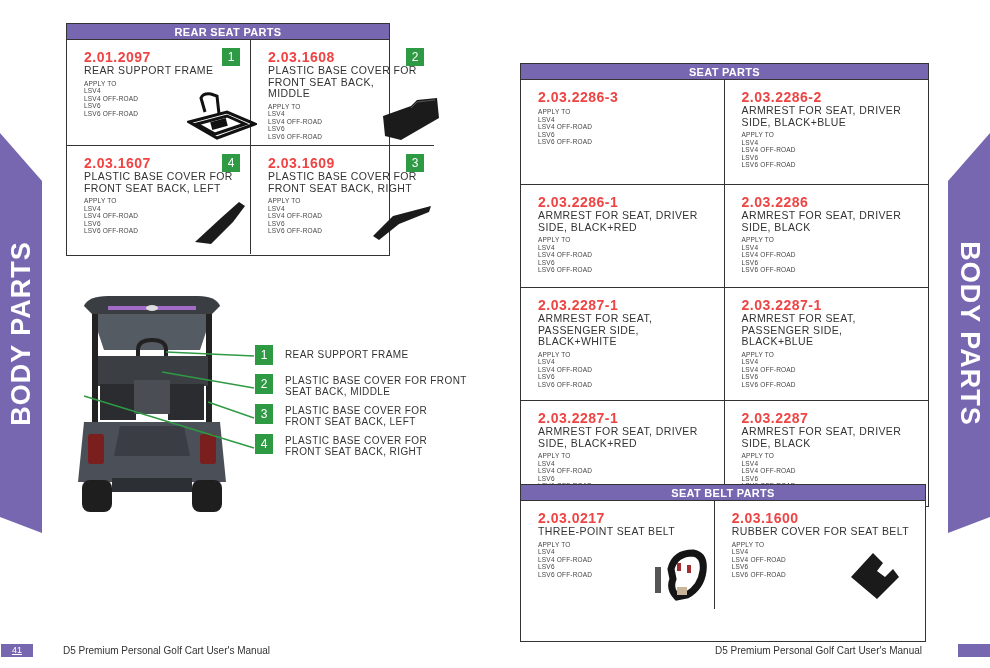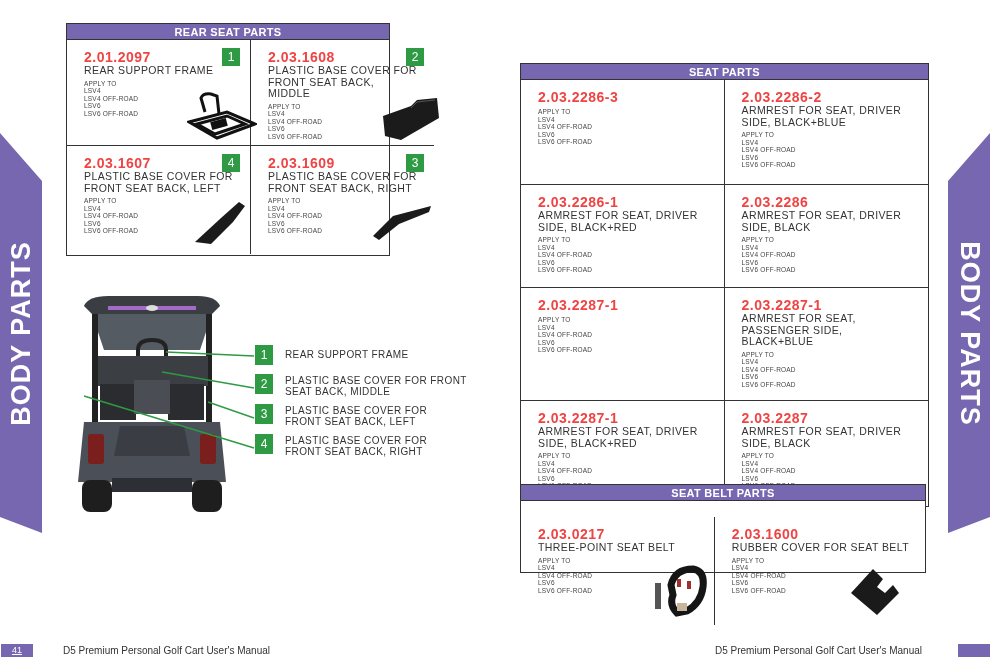--- a/index.html
+++ b/index.html
@@ -199,20 +199,21 @@
       <div class="apply">
         <div>APPLY TO</div>
         <div>LSV4</div>
         <div>LSV4 OFF-ROAD</div>
         <div>LSV6</div>
         <div>LSV6 OFF-ROAD</div>
       </div>
     </div>
     <div class="cell">
       <div class="part-no">2.03.2287-1</div>
+      <div class="part-name" style="width:115px;">ARMREST FOR SEAT, PASSENGER SIDE, BLACK+WHITE</div>
       <div class="apply">
         <div>APPLY TO</div>
         <div>LSV4</div>
         <div>LSV4 OFF-ROAD</div>
         <div>LSV6</div>
         <div>LSV6 OFF-ROAD</div>
       </div>
     </div>
     <div class="cell">
       <div class="part-no">2.03.2287-1</div>
@@ -243,23 +244,23 @@
         <div>APPLY TO</div>
         <div>LSV4</div>
         <div>LSV4 OFF-ROAD</div>
         <div>LSV6</div>
         <div>LSV6 OFF-ROAD</div>
       </div>
     </div>
   </div>
 </div>
 
-<div class="section" style="left:520px; top:484px; width:406px; height:89px;">
+<div class="section" style="left:520px; top:484px; width:406px; height:158px;">
   <div class="section-header">SEAT BELT PARTS</div>
-  <div class="grid" style="grid-template-rows: 108px; margin-top: 16px;">
+  <div class="grid" style="grid-template-rows: 108px;">
     <div class="cell last-row">
       <div class="part-no">2.03.0217</div>
       <div class="part-name">THREE-POINT SEAT BELT</div>
       <div class="apply">
         <div>APPLY TO</div>
         <div>LSV4</div>
         <div>LSV4 OFF-ROAD</div>
         <div>LSV6</div>
         <div>LSV6 OFF-ROAD</div>
       </div>

